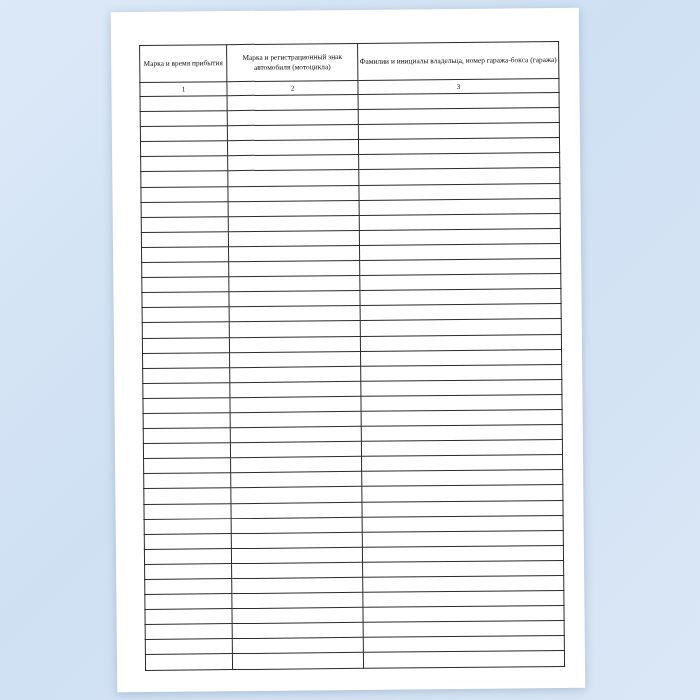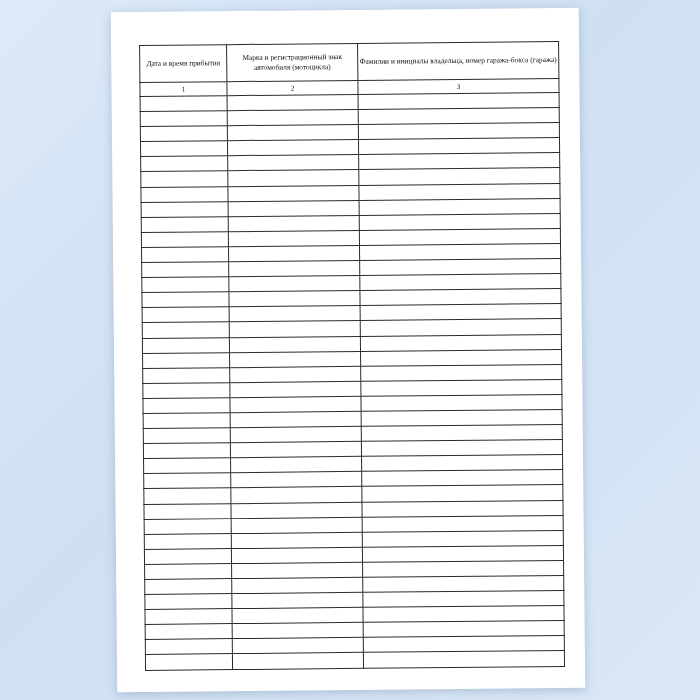--- a/index.html
+++ b/index.html
@@ -71,21 +71,21 @@
 </style>
 </head>
 <body>
 
 <div id="stage">
   <div id="sheet">
     <div id="table-wrap">
       <table class="reg">
         <thead>
           <tr>
-            <th class="hdr col1">Дата и время прибытия</th>
+            <th class="hdr col1">Марка и время прибытия</th>
             <th class="hdr col2">Марка и регистрационный знак автомобиля (мотоцикла)</th>
             <th class="hdr col3">Фамилии и инициалы владельца, номер гаража-бокса (гаража)</th>
           </tr>
           <tr>
             <td class="numcell col1">1</td>
             <td class="numcell col2">2</td>
             <td class="numcell col3">3</td>
           </tr>
         </thead>
         <tbody id="rows-body">

